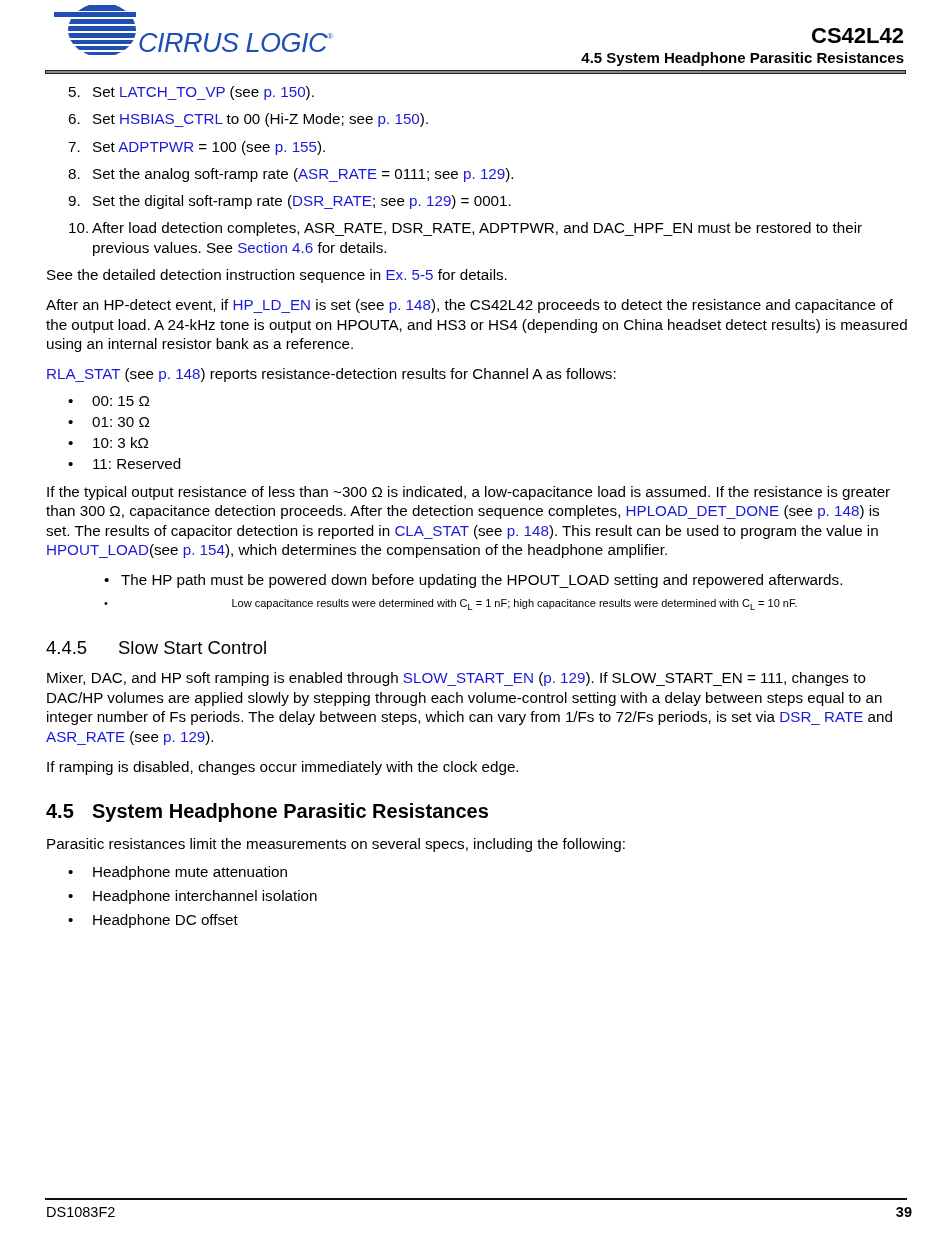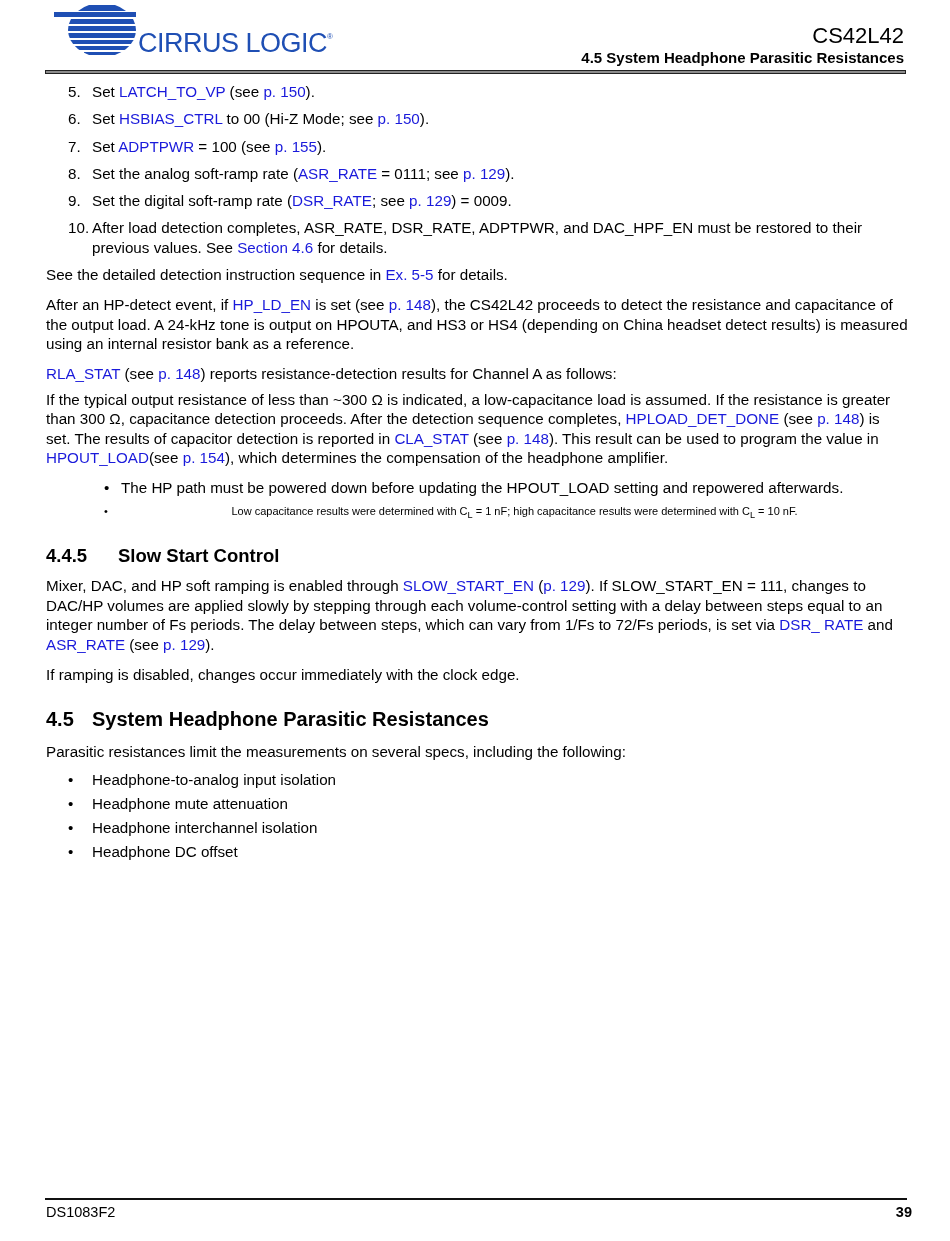--- a/index.html
+++ b/index.html
@@ -4,40 +4,40 @@
 <style>
   html, body { margin: 0; padding: 0; background: #ffffff; }
   body {
     width: 950px; height: 1241px; position: relative; overflow: hidden;
     font-family: "Liberation Sans", sans-serif; color: #000;
     font-size: 15.2px;
   }
   .link { color: #1a1adb; text-align: center; }
   
   .logo { position: absolute; left: 44px; top: 2px; width: 300px; height: 60px; }
-  .logo-text { position: absolute; left: 94px; top: 26px; font-size: 27px; color: #1f4fb4; letter-spacing: -0.5px; font-family: "Liberation Sans", sans-serif; }
+  .logo-text { position: absolute; left: 94px; top: 26px; font-size: 27px; color: #1f4fb4; letter-spacing: -0.5px; font-family: "Liberation Sans", sans-serif; font-style: italic; }
   .logo-text sup { font-size: 8px; vertical-align: top; position: relative; top: 4px; }
-  .doc-title { position: absolute; right: 46px; top: 23px; font-size: 22px; font-weight: normal; }
+  .doc-title { position: absolute; right: 46px; top: 23px; font-size: 22px; font-weight: bold; }
   .section-title { position: absolute; right: 46px; top: 49px; font-size: 15px; font-weight: bold; }
   .rule-top { position: absolute; left: 45px; top: 70px; width: 861px; height: 4px; background: #8c8c8c; border: 1px solid #222; box-sizing: border-box; }
   
   .content { position: absolute; left: 46px; top: 82px; width: 862px; line-height: 19.5px; }
   .numlist { margin: 0; padding: 0; list-style: none; }
   .numlist li { position: relative; padding-left: 46px; margin-bottom: 7.8px; }
   .numlist li .num { position: absolute; left: 22px; }
   p { margin: 0 0 10.5px 0; }
   .bullets { margin: 0 0 8px 0; padding: 0; list-style: none; }
   .bullets li { position: relative; padding-left: 46px; line-height: 21px; }
   .bullets li::before { content: "•"; position: absolute; left: 22px; }
   .notes-label { font-weight: bold; margin: 14px 0 6px 0; }
   .notes { margin: 0; padding: 0; list-style: none; }
   .notes li { position: relative; padding-left: 75px; margin-bottom: 4.5px; }
   .notes li::before { content: "•"; position: absolute; left: 58px; }
   .notes li.small { font-size: 11px; text-align: center; }
-  h3 { font-size: 18.5px; font-weight: bold; margin: 20px 0 11px 0; }
+  h3 { font-size: 18.5px; font-weight: normal; margin: 20px 0 11px 0; }
   h3 .secnum { display: inline-block; width: 72px; }
   h2 { font-size: 20px; font-weight: bold; margin: 26px 0 12px 0; }
   h2 .secnum { display: inline-block; width: 46px; }
   .bullets2 { margin: 0; padding: 0; list-style: none; }
   .bullets2 li { position: relative; padding-left: 46px; line-height: 24px; }
   .bullets2 li::before { content: "•"; position: absolute; left: 22px; }
   
   .rule-bottom { position: absolute; left: 45px; top: 1198px; width: 862px; height: 2px; background: #111; }
   .footer-left { position: absolute; left: 46px; top: 1204px; font-size: 14.5px; font-weight: normal; }
   .footer-right { position: absolute; right: 38px; top: 1204px; font-size: 14.5px; font-weight: bold; }
@@ -68,44 +68,49 @@
 <div class="doc-title">CS42L42</div>
 <div class="section-title">4.5 System Headphone Parasitic Resistances</div>
 <div class="rule-top"></div>
 
 <div class="content">
   <ol class="numlist" id="steps">
       <li><span class="num">5.</span><span>Set </span><span class="link">LATCH_TO_VP</span><span> (see </span><span class="link">p. 150</span><span>).</span></li>
       <li><span class="num">6.</span><span>Set </span><span class="link">HSBIAS_CTRL</span><span> to 00 (Hi-Z Mode; see </span><span class="link">p. 150</span><span>).</span></li>
       <li><span class="num">7.</span><span>Set </span><span class="link">ADPTPWR</span><span> = 100 (see </span><span class="link">p. 155</span><span>).</span></li>
       <li><span class="num">8.</span><span>Set the analog soft-ramp rate (</span><span class="link">ASR_RATE</span><span> = 0111; see </span><span class="link">p. 129</span><span>).</span></li>
-      <li><span class="num">9.</span><span>Set the digital soft-ramp rate (</span><span class="link">DSR_RATE</span><span>; see </span><span class="link">p. 129</span><span>) = 0009.</span></li>
+      <li><span class="num">9.</span><span>Set the digital soft-ramp rate (</span><span class="link">DSR_RATE</span><span>; see </span><span class="link">p. 129</span><span>) = 0001.</span></li>
       <li><span class="num">10.</span><span>After load detection completes, ASR_RATE, DSR_RATE, ADPTPWR, and DAC_HPF_EN must be restored to their previous values. See </span><span class="link">Section 4.6</span><span> for details.</span></li>
     </ol>
 
   <p><span>See the detailed detection instruction sequence in </span><span class="link">Ex. 5-5</span><span> for details.</span></p>
   <p><span>After an HP-detect event, if </span><span class="link">HP_LD_EN</span><span> is set (see </span><span class="link">p. 148</span><span>), the CS42L42 proceeds to detect the resistance and capacitance of the output load. A 24-kHz tone is output on HPOUTA, and HS3 or HS4 (depending on China headset detect results) is measured using an internal resistor bank as a reference.</span></p>
   <p style="margin-bottom:6px;"><span class="link">RLA_STAT</span><span> (see </span><span class="link">p. 148</span><span>) reports resistance-detection results for Channel A as follows:</span></p>
 
+  <ul class="bullets">
+    <li>00: 15 Ω</li>
+    <li>01: 30 Ω</li>
+    <li>10: 3 kΩ</li>
+    <li>11: Reserved</li>
+  </ul>
 
   <p><span>If the typical output resistance of less than ~300 Ω is indicated, a low-capacitance load is assumed. If the resistance is greater than 300 Ω, capacitance detection proceeds. After the detection sequence completes, </span><span class="link">HPLOAD_DET_DONE</span><span> (see </span><span class="link">p. 148</span><span>) is set. The results of capacitor detection is reported in </span><span class="link">CLA_STAT</span><span> (see </span><span class="link">p. 148</span><span>). This result can be used to program the value in </span><span class="link">HPOUT_LOAD</span><span>(see </span><span class="link">p. 154</span><span>), which determines the compensation of the headphone amplifier.</span></p>
 
   <ul class="notes">
     <li>The HP path must be powered down before updating the HPOUT_LOAD setting and repowered afterwards.</li>
     <li class="small"><span>Low capacitance results were determined with C</span><sub>L</sub><span> = 1 nF; high capacitance results were determined with C</span><sub>L</sub><span> = 10 nF.</span></li>
   </ul>
 
   <h3><span class="secnum">4.4.5</span><span>Slow Start Control</span></h3>
   <p><span>Mixer, DAC, and HP soft ramping is enabled through </span><span class="link">SLOW_START_EN</span><span> (</span><span class="link">p. 129</span><span>). If SLOW_START_EN = 111, changes to DAC/HP volumes are applied slowly by stepping through each volume-control setting with a delay between steps equal to an integer number of Fs periods. The delay between steps, which can vary from 1/Fs to 72/Fs periods, is set via </span><span class="link">DSR_ RATE</span><span> and </span><span class="link">ASR_RATE</span><span> (see </span><span class="link">p. 129</span><span>).</span></p>
   <p>If ramping is disabled, changes occur immediately with the clock edge.</p>
 
   <h2><span class="secnum">4.5</span><span>System Headphone Parasitic Resistances</span></h2>
   <p style="margin-bottom:7px;">Parasitic resistances limit the measurements on several specs, including the following:</p>
   <ul class="bullets2">
-    <li>Headphone-to-analog input isolation</li>
     <li>Headphone mute attenuation</li>
     <li>Headphone interchannel isolation</li>
     <li>Headphone DC offset</li>
   </ul>
 </div>
 
 <div class="rule-bottom"></div>
 <div class="footer-left">DS1083F2</div>
 <div class="footer-right">39</div>
 

